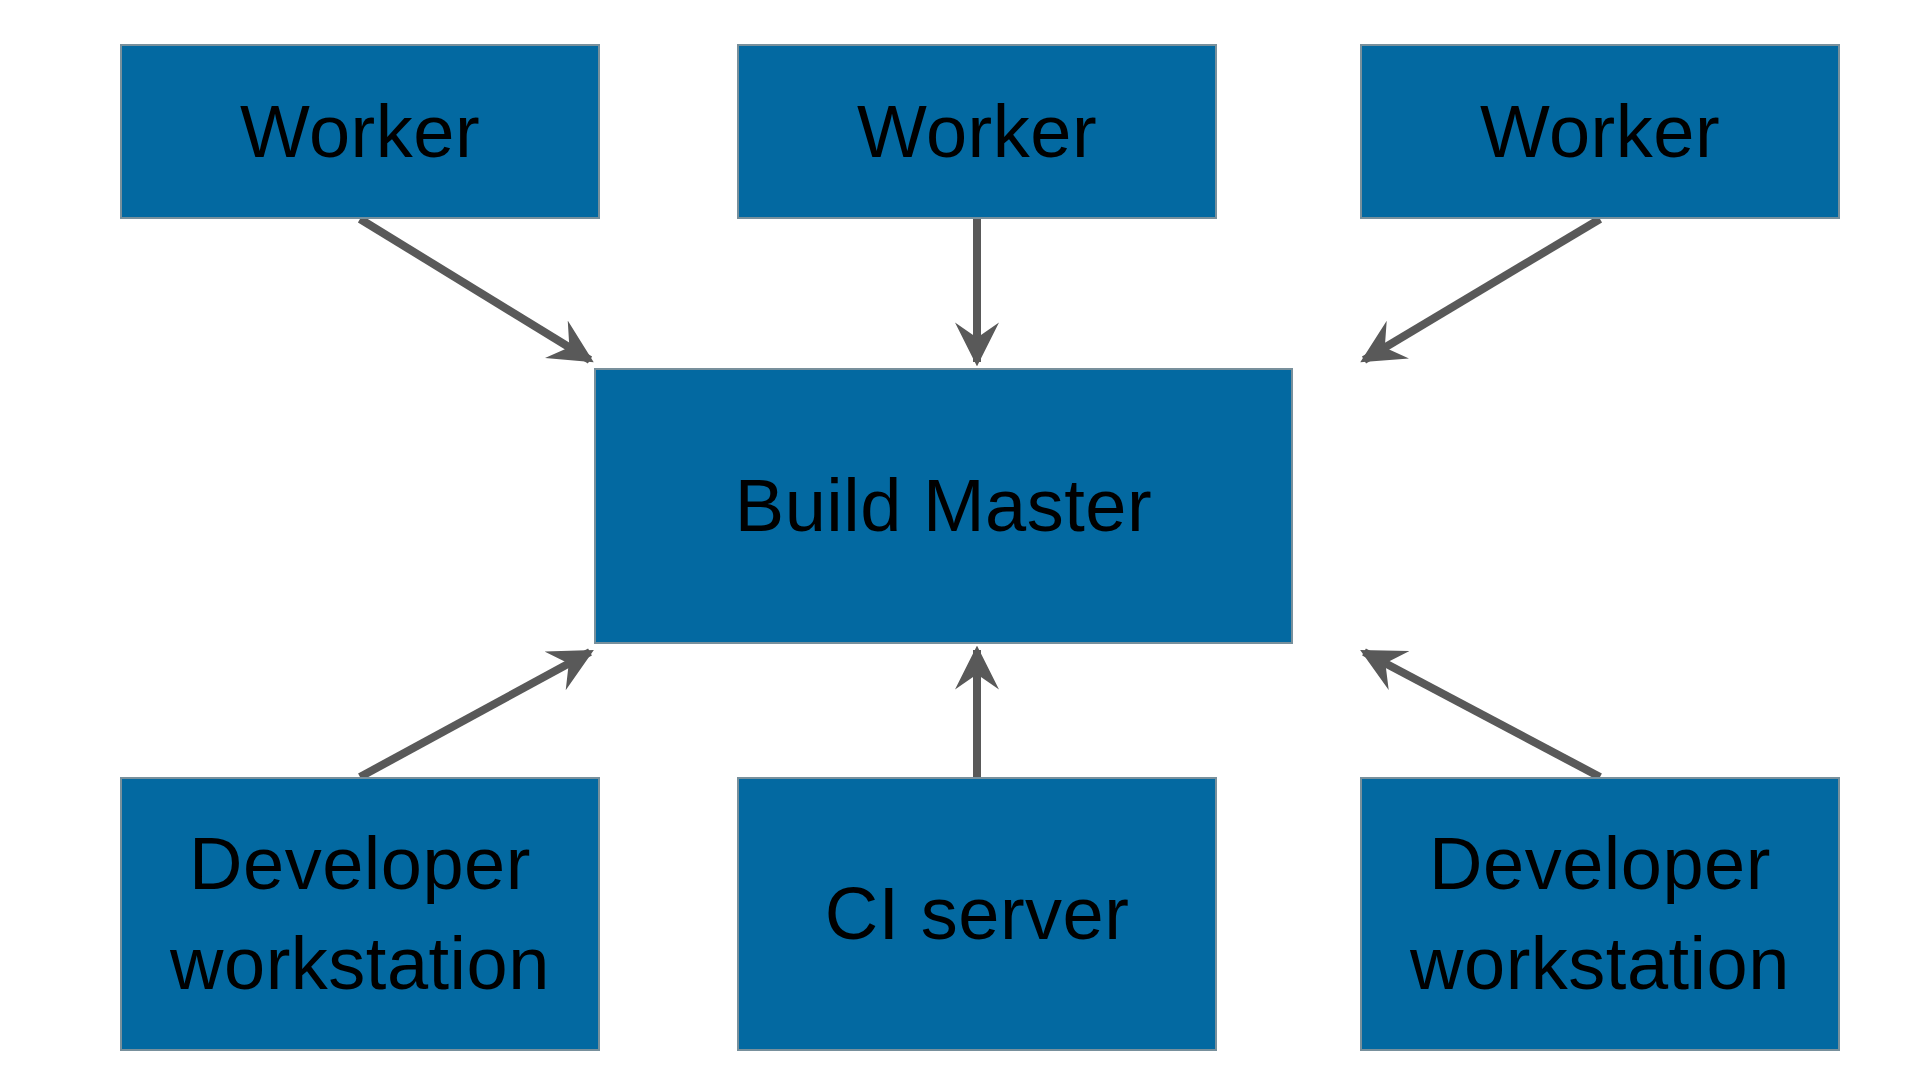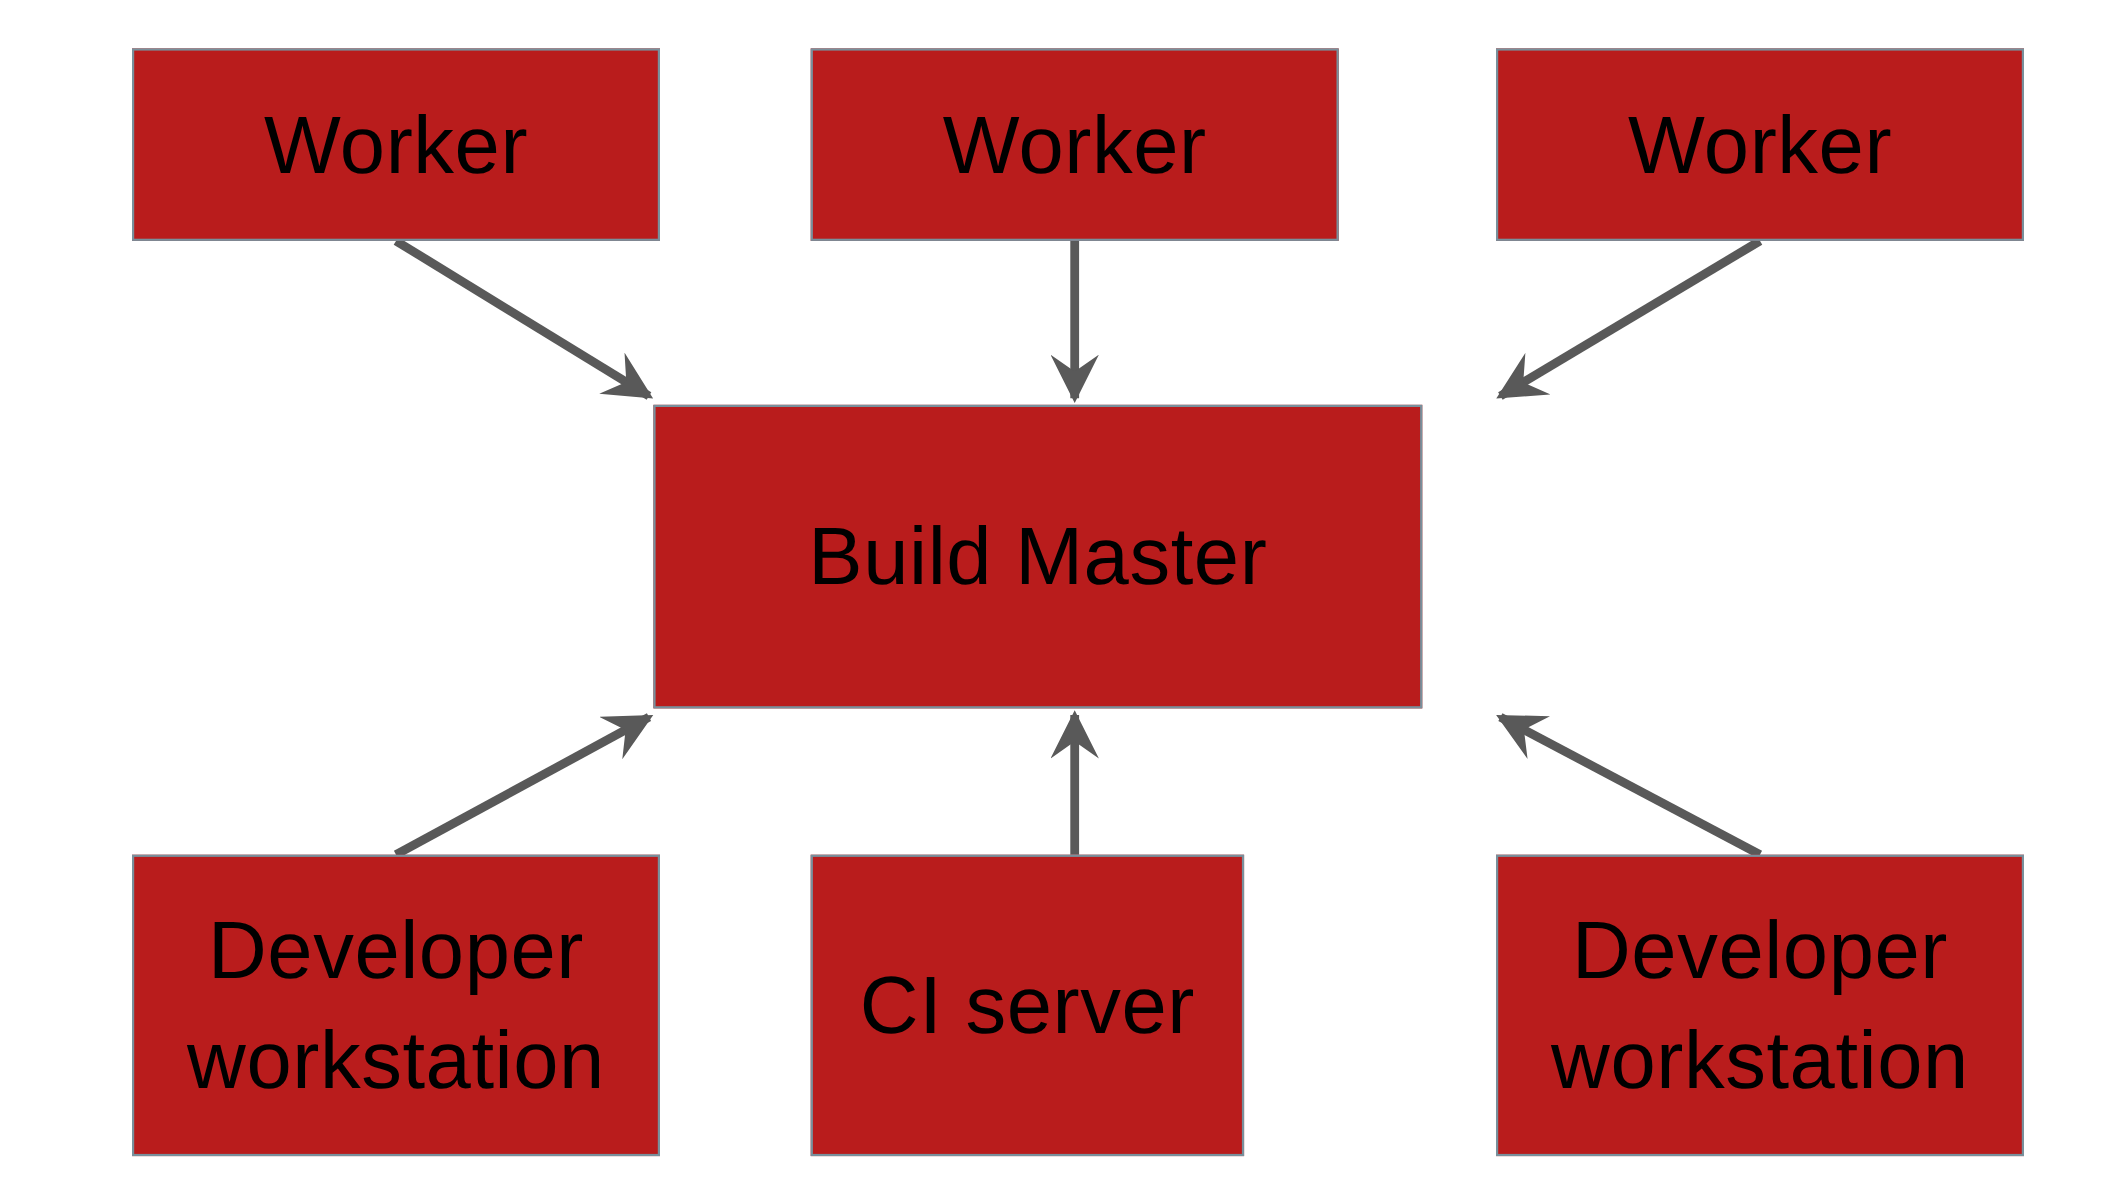--- a/index.html
+++ b/index.html
@@ -16,38 +16,38 @@
     overflow: hidden;
   }
   .edges-layer {
     position: absolute;
     inset: 0;
     width: 1910px;
     height: 1090px;
   }
   .node {
     position: absolute;
-    background: #b91c1c;
+    background: #0369a1;
     border: 2px solid #78909c;
     box-sizing: border-box;
     display: flex;
     align-items: center;
     justify-content: center;
     text-align: center;
     color: #000000;
     font-size: 74px;
     line-height: 1.35;
     letter-spacing: 0.5px;
   }
   .node-worker-1 { left: 120px;  top: 44px;  width: 480px; height: 175px; }
   .node-worker-2 { left: 737px;  top: 44px;  width: 480px; height: 175px; }
   .node-worker-3 { left: 1360px; top: 44px;  width: 480px; height: 175px; }
   .node-build-master { left: 594px; top: 368px; width: 699px; height: 276px; }
   .node-dev-1   { left: 120px;  top: 777px; width: 480px; height: 274px; }
-  .node-ci      { left: 737px;  top: 777px; width: 394px; height: 274px; }
+  .node-ci      { left: 737px;  top: 777px; width: 480px; height: 274px; }
   .node-dev-2   { left: 1360px; top: 777px; width: 480px; height: 274px; }
   .node-label { padding: 0 10px; }
 </style>
 </head>
 <body>
 
 <div class="canvas">
 
   <svg class="edges-layer" viewBox="0 0 1910 1090" xmlns="http://www.w3.org/2000/svg">
     <defs>

